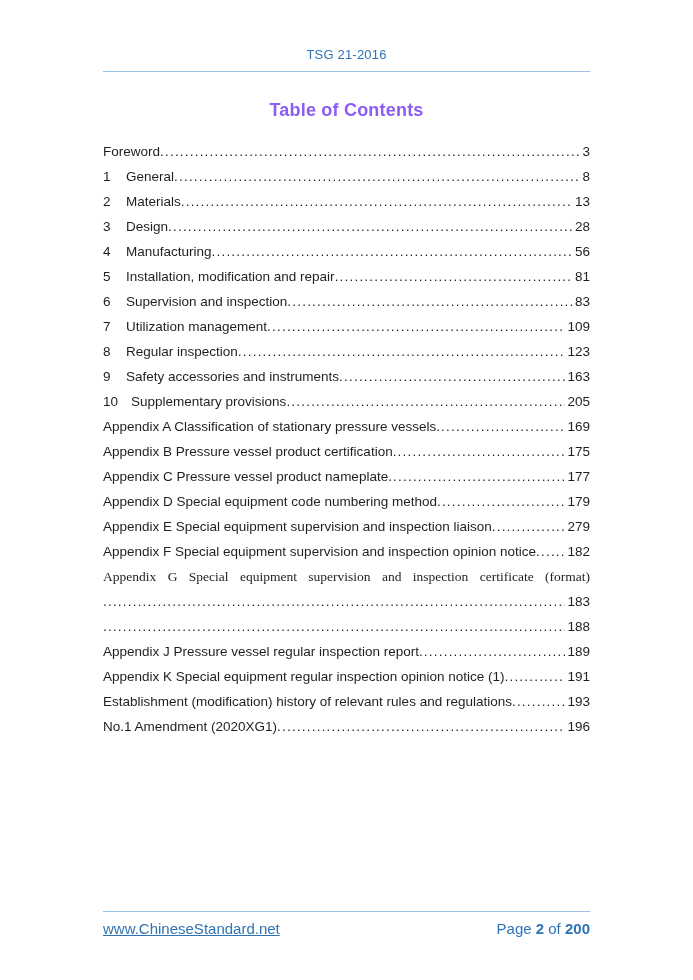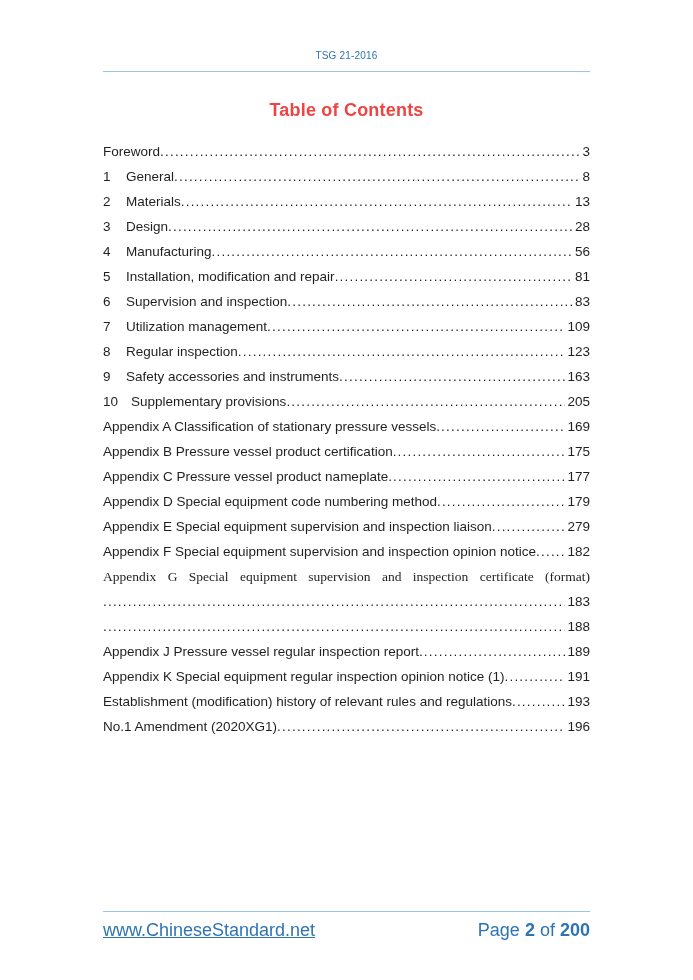--- a/index.html
+++ b/index.html
@@ -15,34 +15,34 @@
     position: absolute; inset: 0;
     background: #ffffff;
   }
   .content-col {
     position: absolute;
     left: 103px;
     width: 487px;
   }
   
   .doc-header { top: 45px; text-align: center; }
-  .doc-number { font-size: 10px; color: #2e74b5; letter-spacing: 0.2px; }
+  .doc-number { font-size: 13px; color: #2e74b5; letter-spacing: 0.2px; }
   .header-rule {
     top: 71px;
     border: none;
     border-top: 1px solid #9dc3e6;
     height: 0;
   }
   
   .page-title {
     top: 100px;
     text-align: center;
     font-size: 18px;
     font-weight: bold;
-    color: #ef4444;
+    color: #8b5cf6;
     letter-spacing: 0.2px;
   }
   
   .toc { top: 139px; font-size: 13.5px; }
   .toc-row {
     display: flex;
     align-items: baseline;
     line-height: 25px;
     white-space: nowrap;
   }
@@ -73,21 +73,21 @@
     top: 911px;
     border: none;
     border-top: 1px solid #9dc3e6;
     height: 0;
   }
   .footer-row {
     top: 920px;
     display: flex;
     justify-content: space-between;
     align-items: baseline;
-    font-size: 18px;
+    font-size: 15px;
     color: #2e74b5;
   }
   .footer-link {
     color: #2e74b5;
     text-decoration: underline;
     cursor: pointer;
   }
   .footer-page b { font-weight: bold; }
   .footer-page span { color: #2e74b5; }
 </style>

